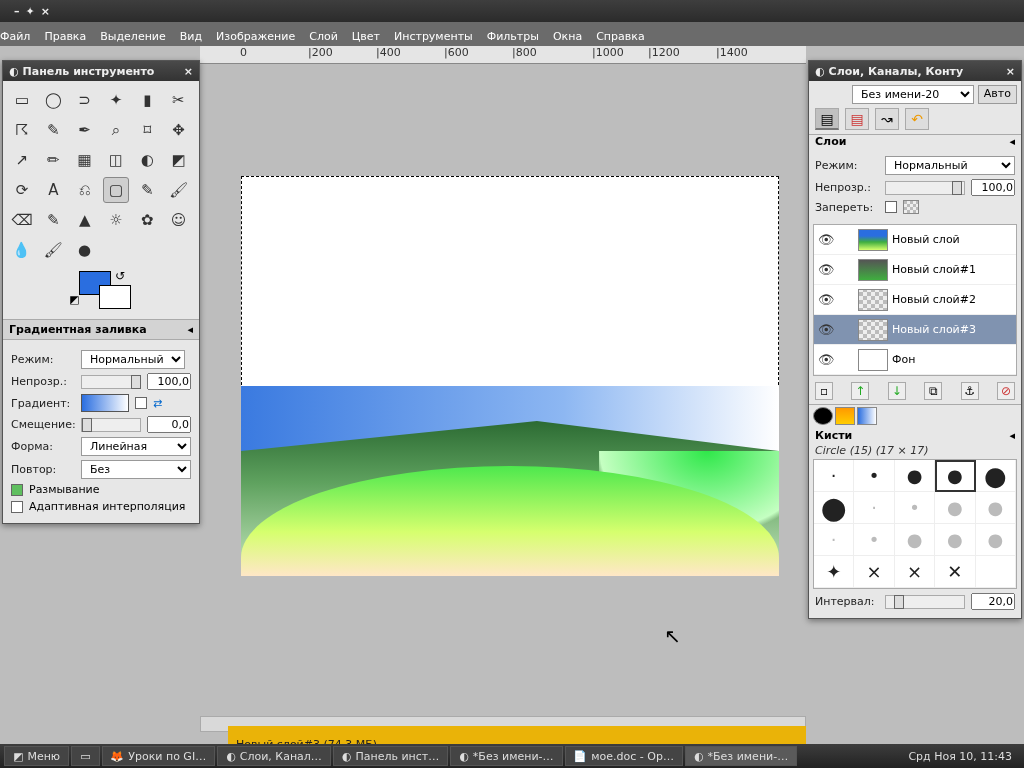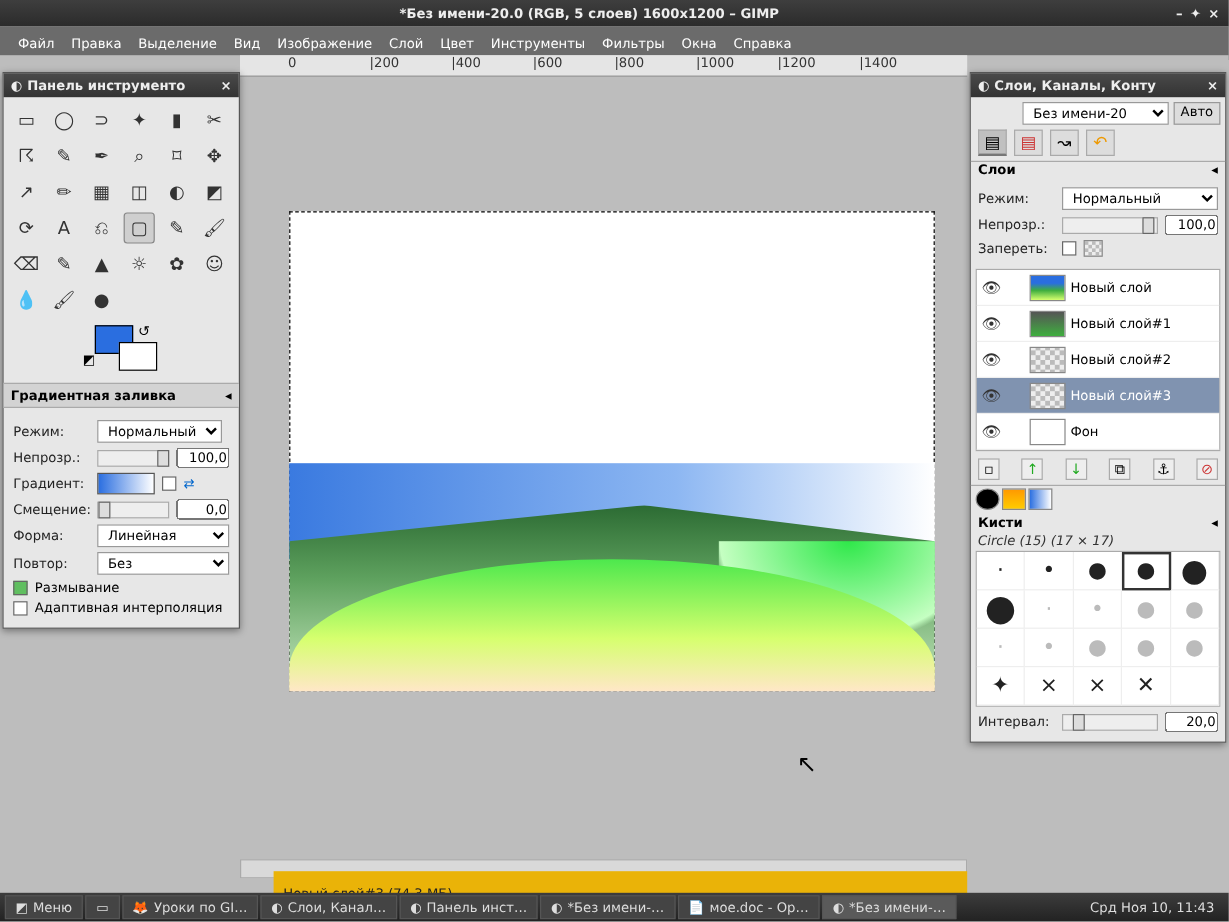--- a/index.html
+++ b/index.html
@@ -4,21 +4,21 @@
 <style>
 * { margin:0; padding:0; box-sizing:border-box; font-family:"DejaVu Sans",sans-serif; font-size:11px; }
 body { width:1024px; height:768px; background:#bdbdbd; overflow:hidden; position:relative; }
 
 
 .titlebar { height:22px; background:linear-gradient(#3e3e3e,#2b2b2b); color:#eee; display:flex; align-items:center; padding:0 8px; }
 .titlebar .title { flex:1; text-align:center; font-weight:bold; }
 .titlebar .wctl { margin-left:6px; font-weight:bold; cursor:pointer; }
 
 
-.menubar { height:28px; background:#6b6b6b; display:flex; align-items:center; padding:0 15px; color:#fff; }
+.menubar { height:28px; background:#6b6b6b; display:flex; align-items:center; padding:0 0; color:#fff; }
 .menubar span { margin-right:14px; cursor:pointer; }
 
 
 .workspace { position:absolute; top:46px; left:0; right:0; bottom:24px; background:#bdbdbd; }
 
 
 .ruler-h { position:absolute; top:0; left:200px; right:218px; height:18px; background:#e5e5e5; border-bottom:1px solid #888; font-size:9px; color:#333; overflow:hidden; }
 .ruler-h div { position:absolute; top:0; }
 
 
@@ -97,21 +97,20 @@
 .taskbar .btn.active { background:#5a5a5a; }
 .taskbar .clock { margin-left:auto; padding:0 8px; white-space:nowrap;text-align:right; }
 
 
 .cursor { position:absolute; left:664px; top:624px; font-size:20px; color:#000; pointer-events:none; }
 </style>
 </head>
 <body>
 
 <div class="titlebar">
-  <span class="title">*Без имени-20.0 (RGB, 5 слоев) 1600x1200 – GIMP</span>
   <span class="wctl">–</span>
   <span class="wctl">✦</span>
   <span class="wctl">×</span>
 </div>
 
 <div class="menubar">
   <span>Файл</span>
   <span>Правка</span>
   <span>Выделение</span>
   <span>Вид</span>
@@ -125,21 +124,21 @@
 </div>
 
 <div class="workspace">
 
   <div class="ruler-h">
     <div style="left:40px">0</div>
     <div style="left:108px">|200</div>
     <div style="left:176px">|400</div>
     <div style="left:244px">|600</div>
     <div style="left:312px">|800</div>
-    <div style="left:380px">|1000</div>
+    <div style="left:392px">|1000</div>
     <div style="left:448px">|1200</div>
     <div style="left:516px">|1400</div>
   </div>
 
   <div class="canvas-wrap">
     <div class="canvas">
       <div class="sky"></div>
       <div class="hill1"></div>
       <div class="hillR"></div>
       <div class="hill2"></div>

